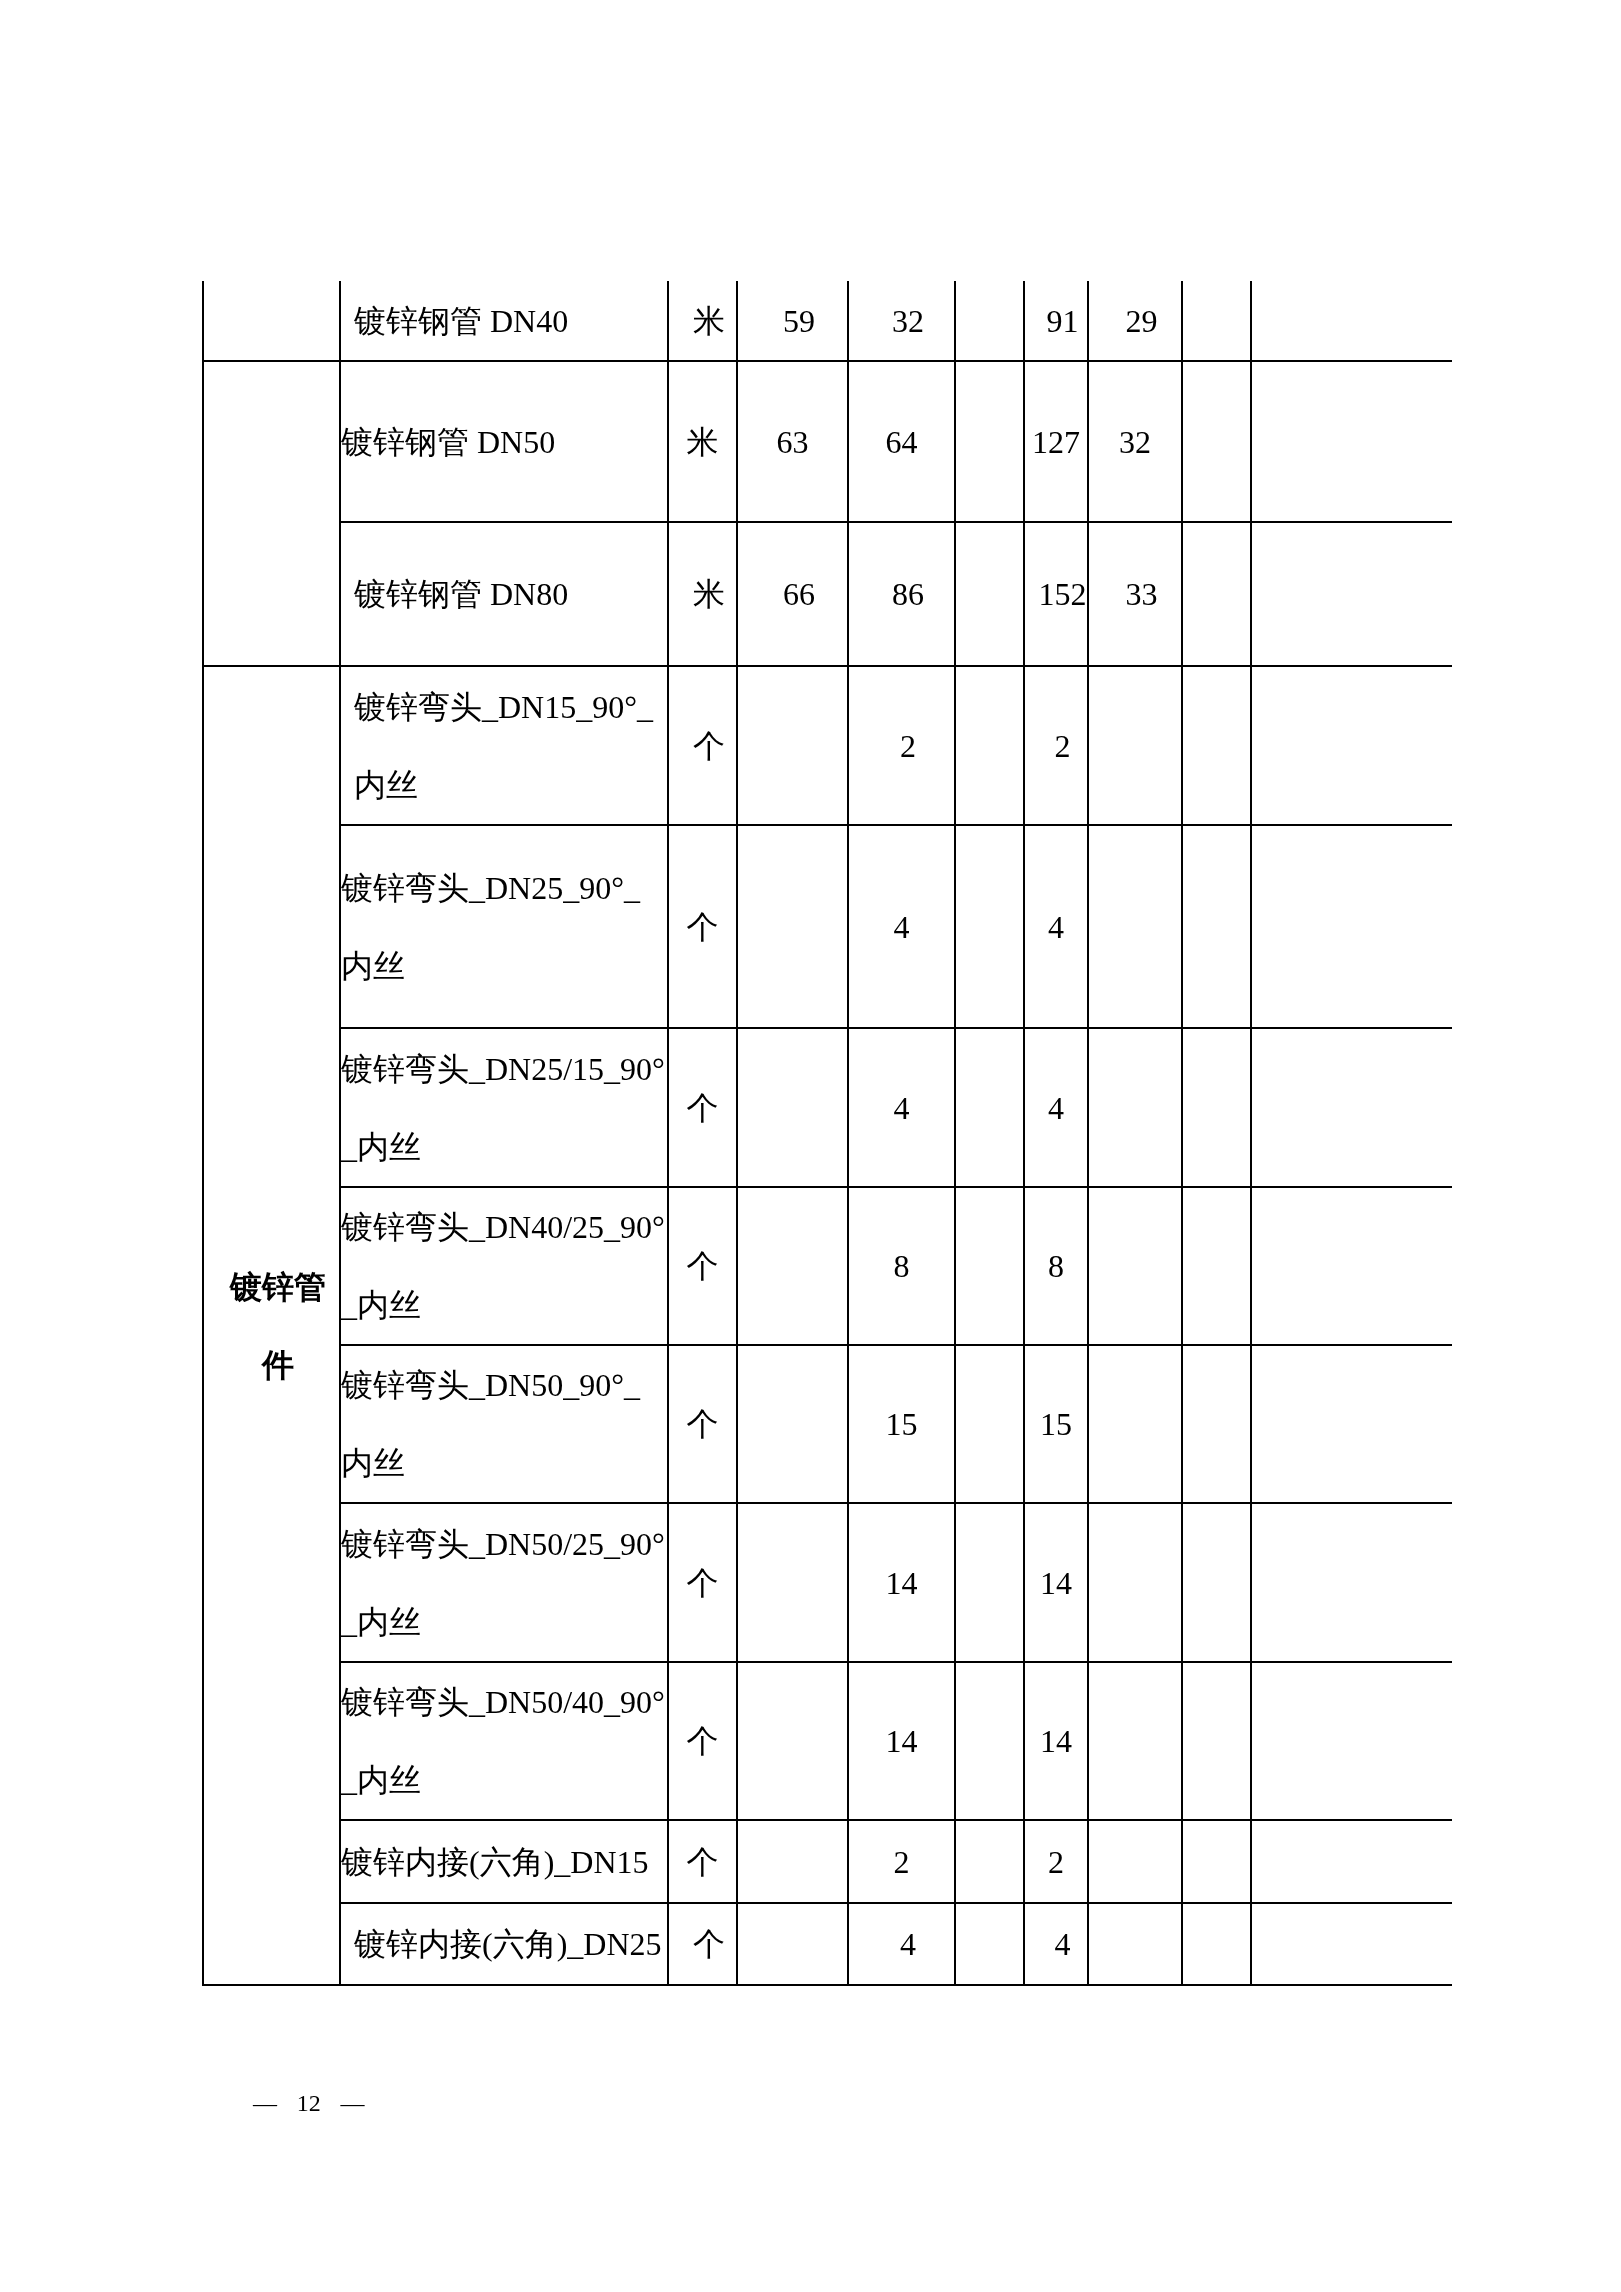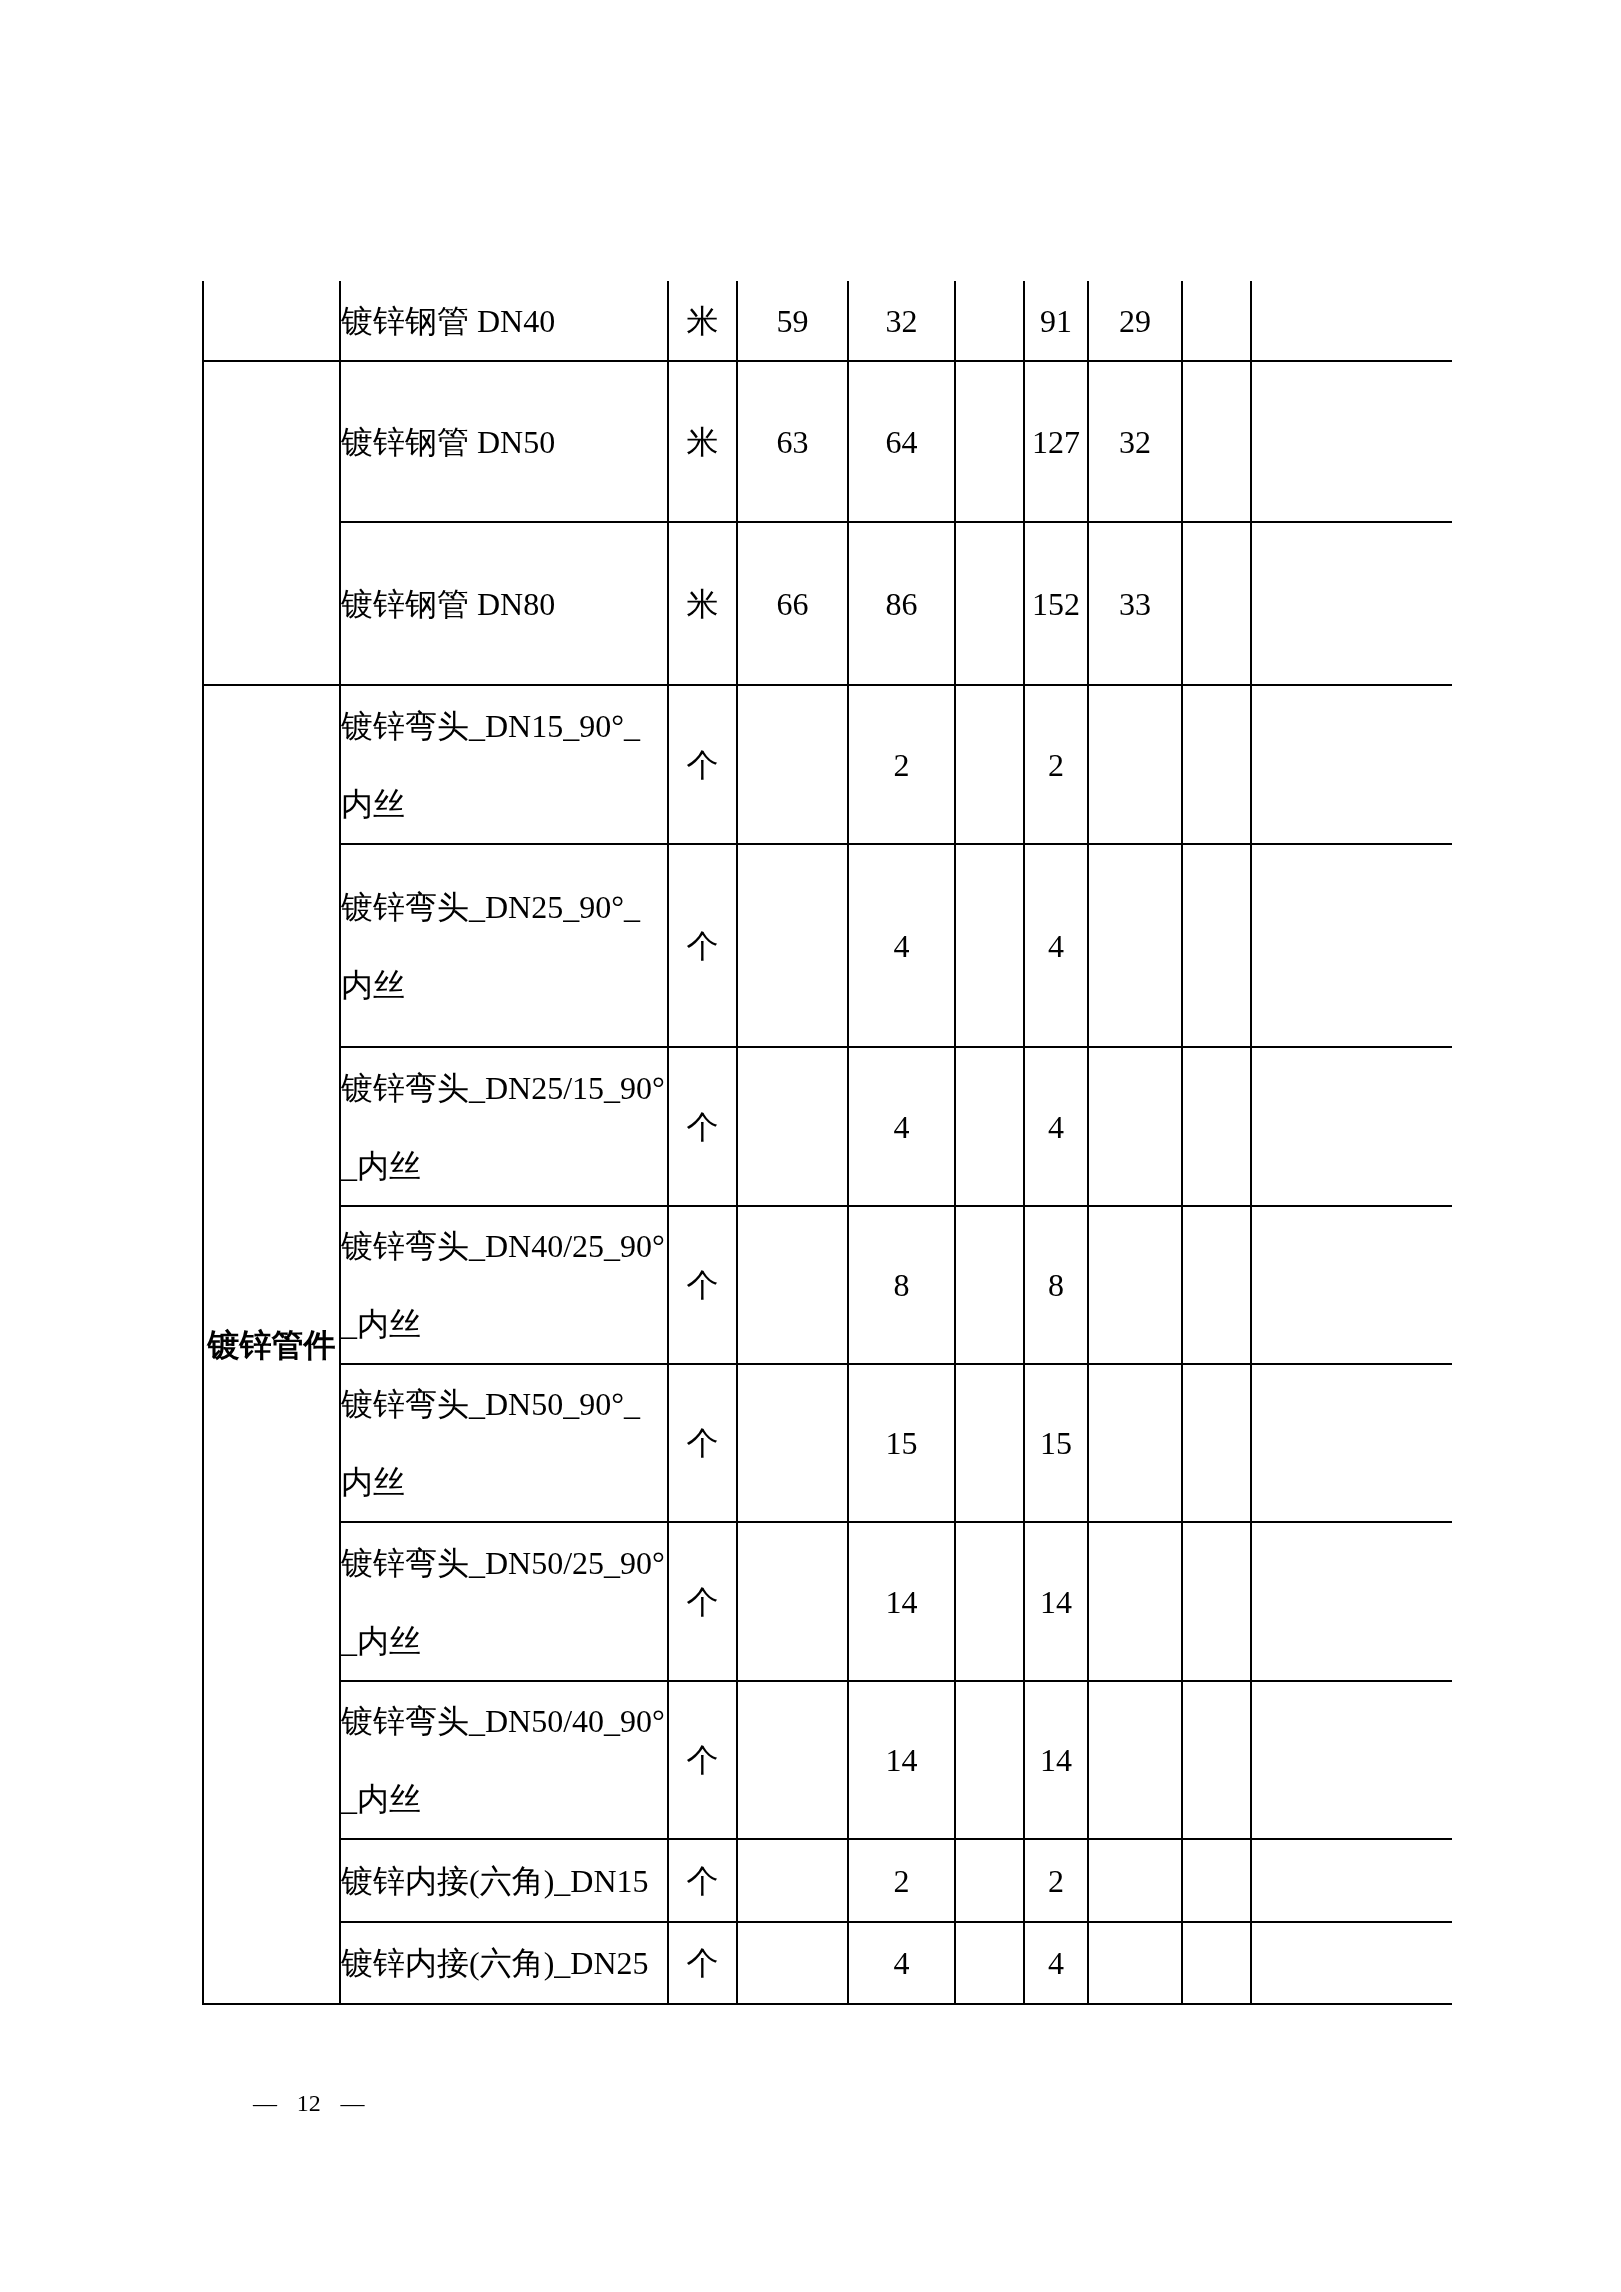--- a/index.html
+++ b/index.html
@@ -36,21 +36,21 @@
     border-bottom-width: 2px;
     vertical-align: middle;
     font-size: 32px;
     line-height: 78px;
     padding: 0;
     overflow: hidden;
   }
   
   td.col-first { border-left-width: 2.9px; font-weight: bold; }
   td.col-last  { border-right-width: 2px; }
-  tr.thick-bottom td { border-bottom-width: 2.9px; }
+  tr.thick-bottom td { border-bottom-width: 2.9px; padding-left: 13px; }
   td.thick-bottom-cell { border-bottom-width: 2.9px; }
 
   td.c-cat {
     text-align: center;
     word-break: break-all;
     padding: 0 27.4px;
     line-height: 88px;
   }
   td.c-name {
     text-align: left;
@@ -112,21 +112,21 @@
       <td class="c-name">镀锌钢管 DN50</td>
       <td class="c-num">米</td>
       <td class="c-num">63</td>
       <td class="c-num">64</td>
       <td class="c-num"></td>
       <td class="c-num c-wrap">127</td>
       <td class="c-num">32</td>
       <td class="c-num"></td>
       <td class="c-num col-last"></td>
     </tr>
-    <tr style="height:163px" class="thick-bottom">
+    <tr style="height:144px" class="thick-bottom">
       <td class="c-name">镀锌钢管 DN80</td>
       <td class="c-num">米</td>
       <td class="c-num">66</td>
       <td class="c-num">86</td>
       <td class="c-num"></td>
       <td class="c-num c-wrap">152</td>
       <td class="c-num">33</td>
       <td class="c-num"></td>
       <td class="c-num col-last"></td>
     </tr>

